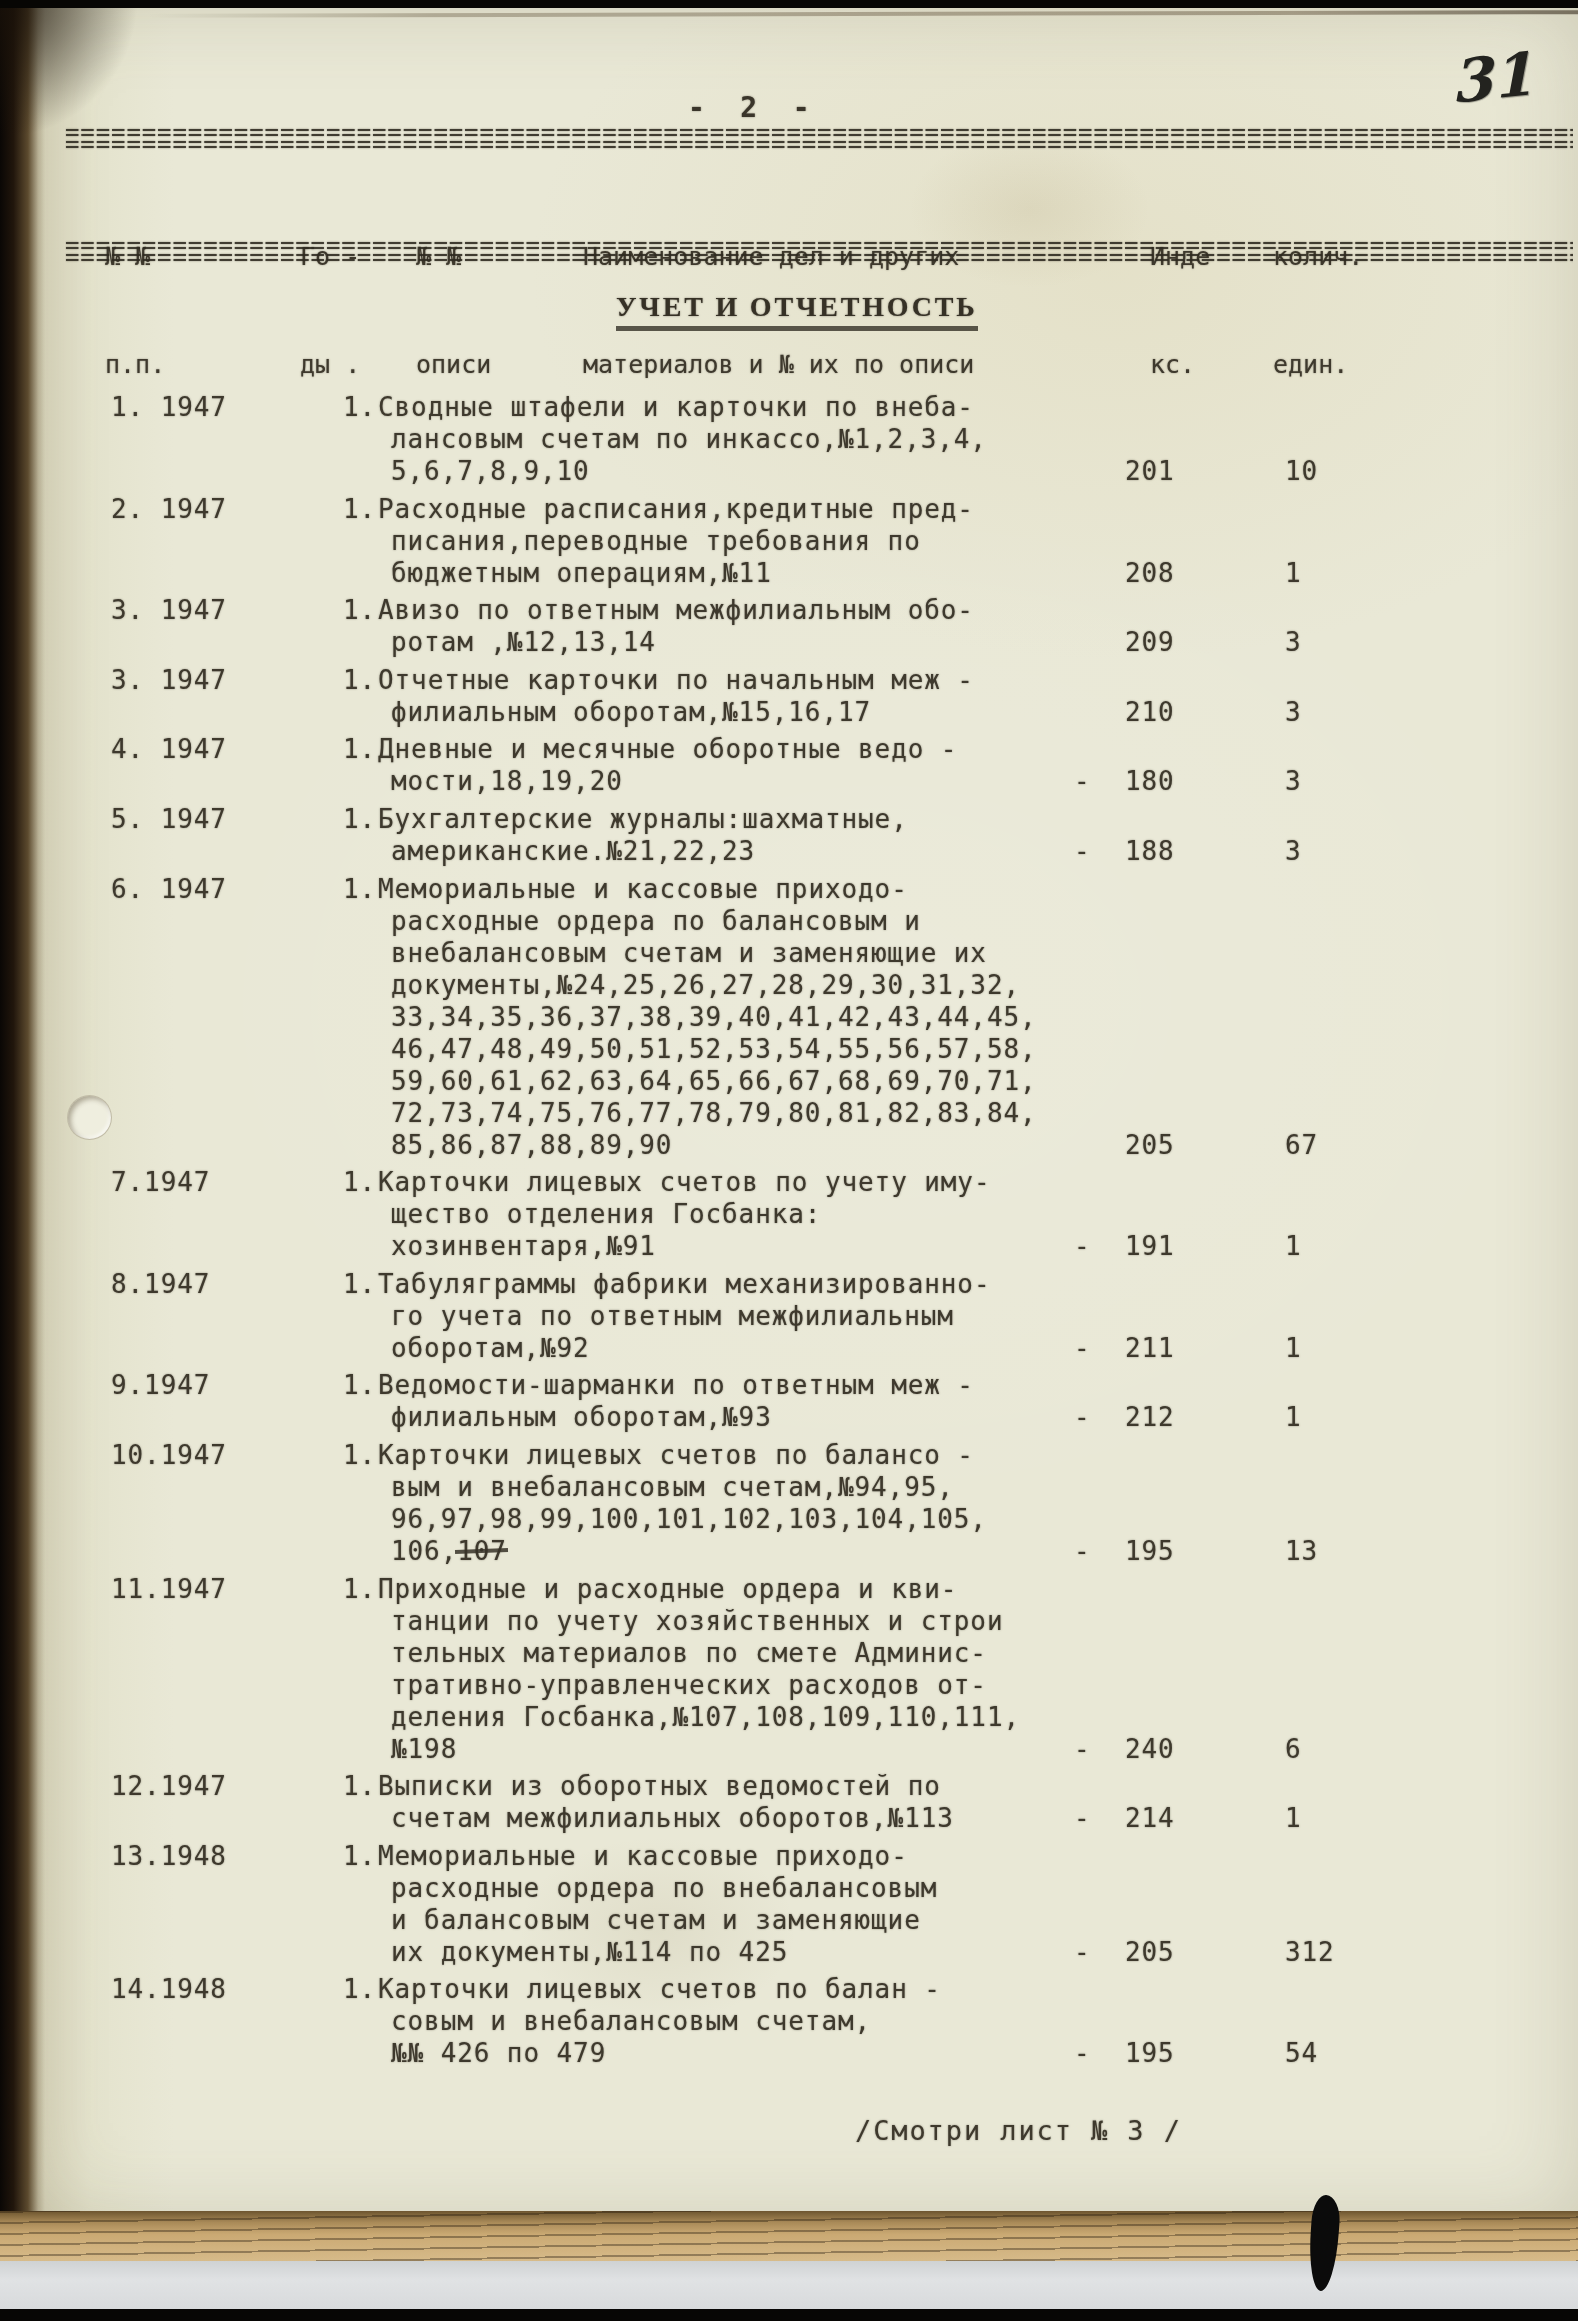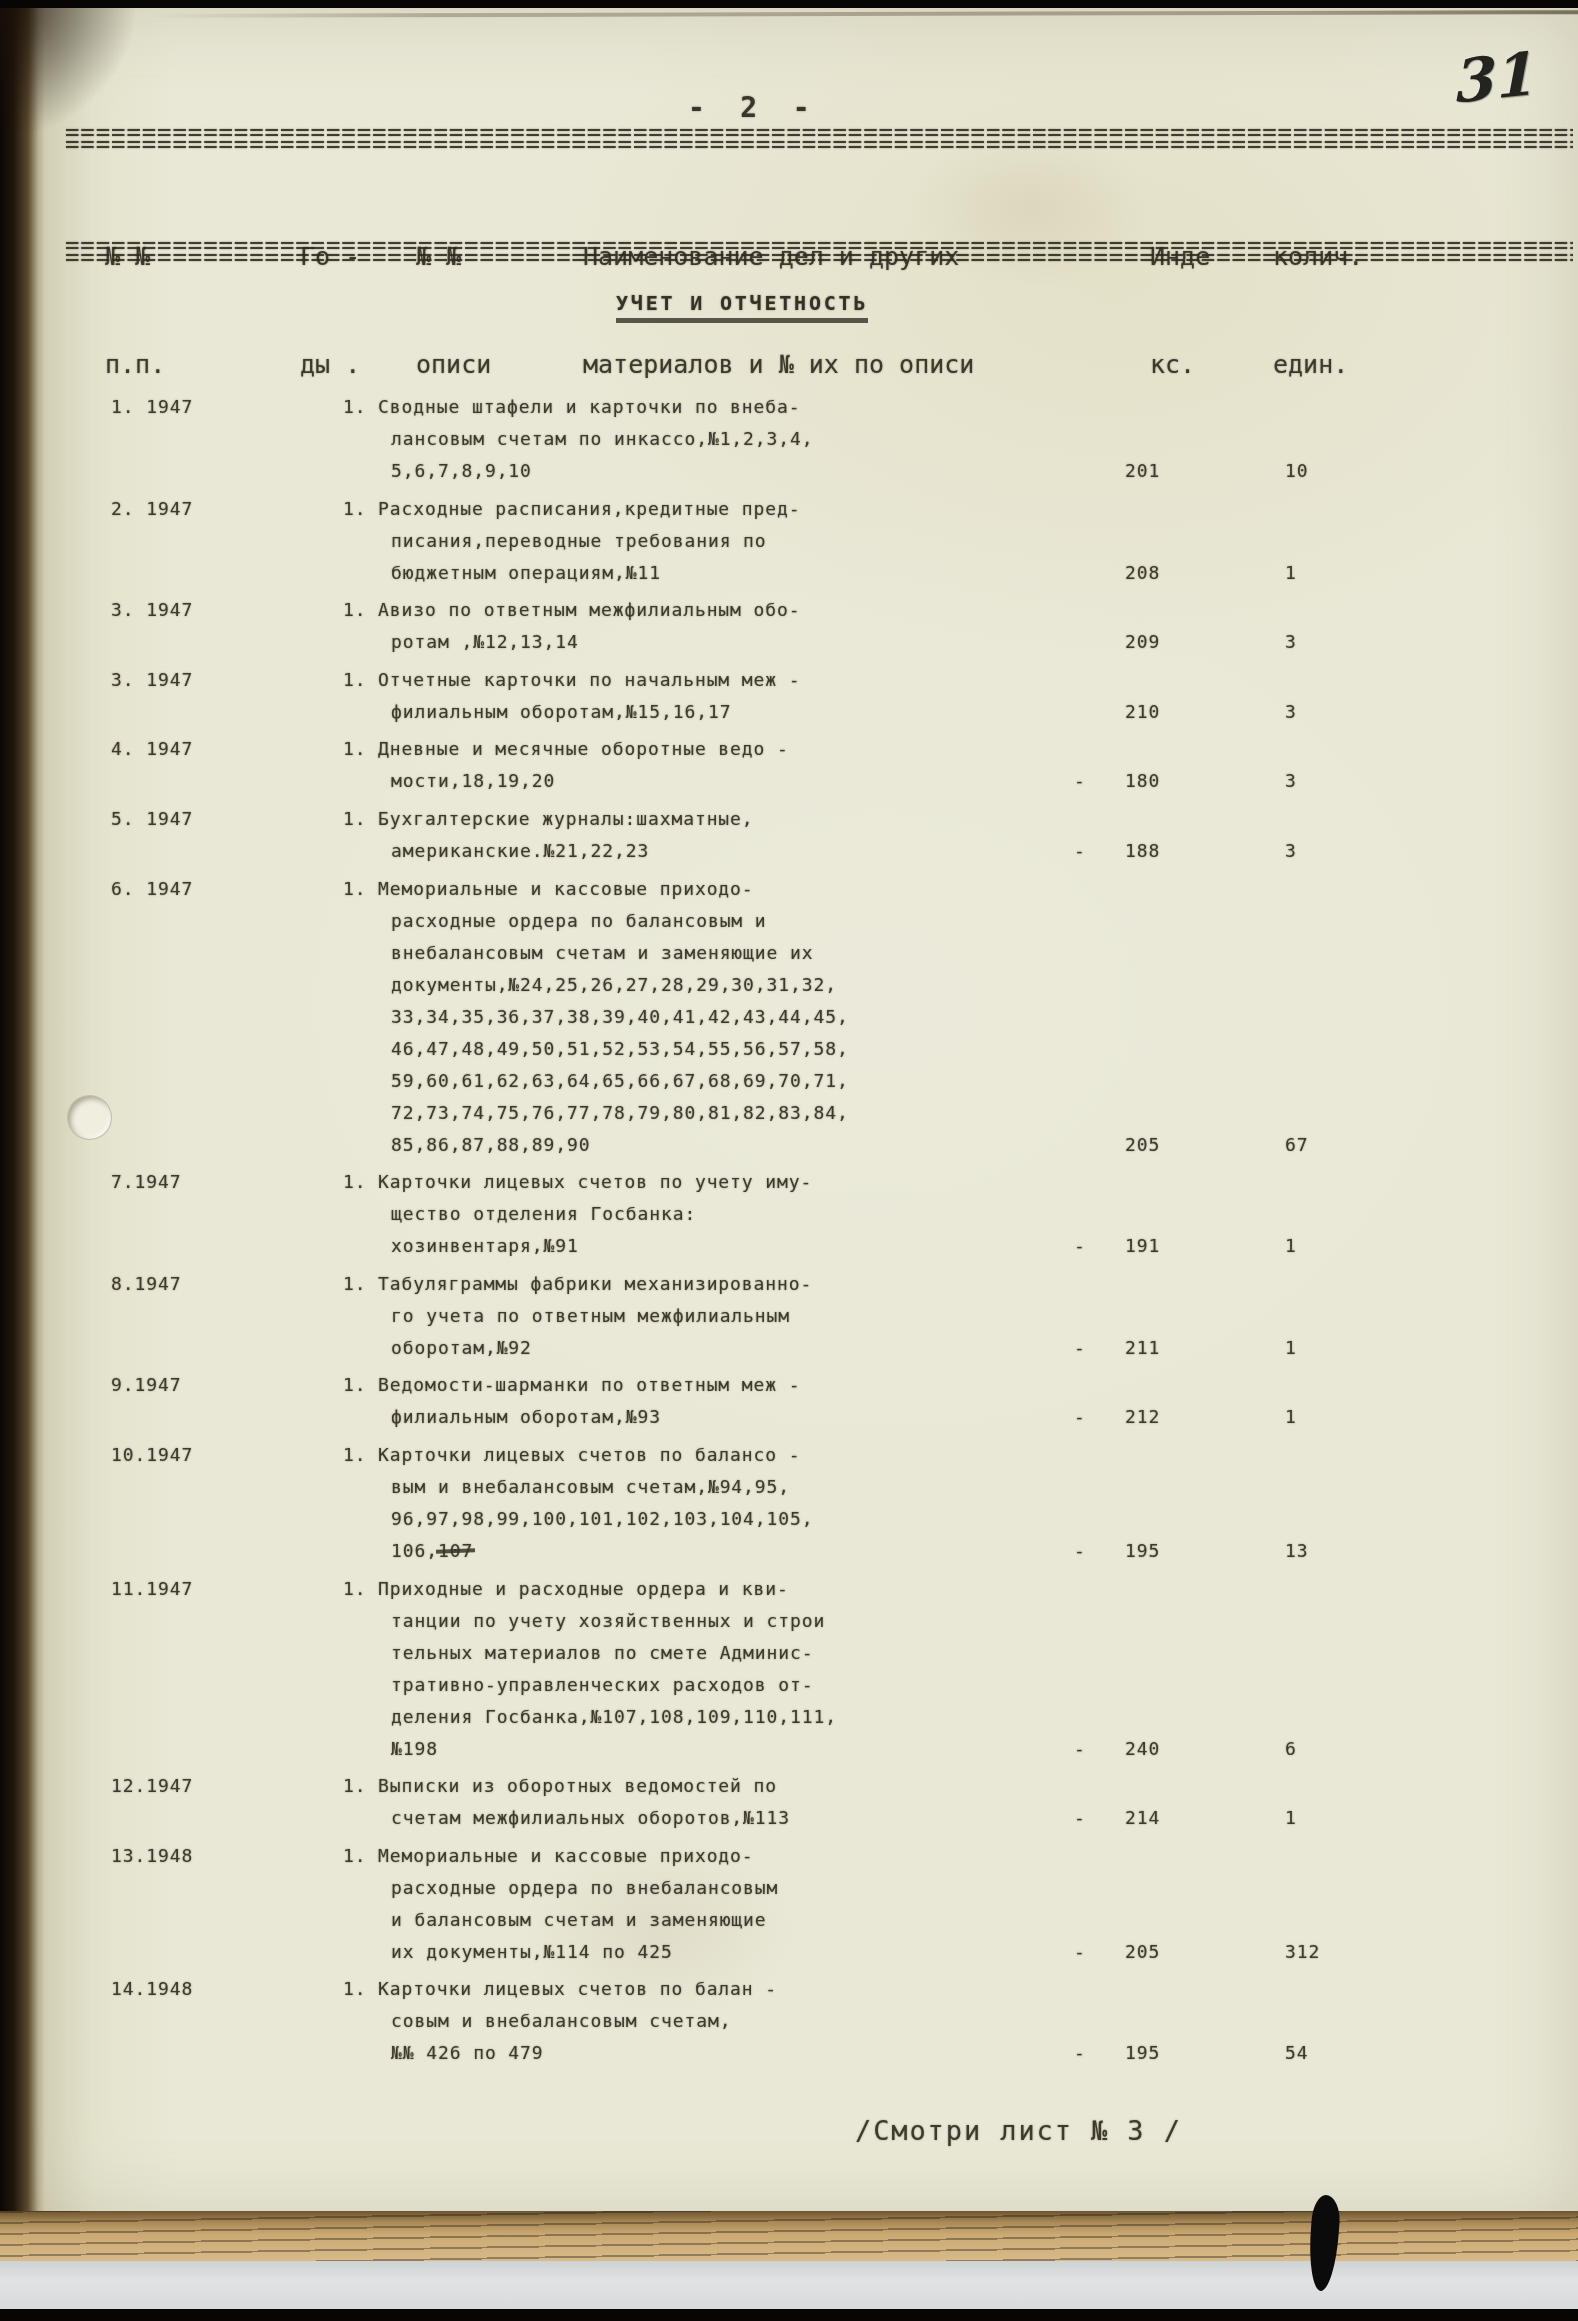--- a/index.html
+++ b/index.html
@@ -58,25 +58,25 @@
   .folio{
     position:absolute;left:1456px;top:43px;font-size:59px;
     font-family:"DejaVu Serif", serif;font-style:italic;font-weight:700;color:#23231f;
     transform:rotate(-6deg) skewX(-6deg);text-shadow:0.9px 0.9px 0.9px rgba(35,35,31,.4);
   }
   .ruler{position:absolute;left:65px;width:1508px;overflow:hidden;}
   .ruler span{display:block;height:12px;line-height:12px;font-size:24px;letter-spacing:0.9px;
     color:#2e2a20;overflow:hidden;white-space:nowrap;text-shadow:0 0 1.9px rgba(46,42,32,.6);opacity:.9;}
   .hcol{position:absolute;top:167px;font-size:25px;line-height:36px;white-space:pre;}
   .section-title{
-    position:absolute;left:616px;top:291px;font-size:20px;font-weight:700;letter-spacing:2.8px;
+    position:absolute;left:616px;top:291px;font-size:28px;font-weight:700;letter-spacing:2.8px;
     color:#363126;text-shadow:0 0 1.9px rgba(54,49,38,.6);
-    border-bottom:5.6px solid rgba(47,43,33,.78);padding-bottom:2.8px;
-  }
-  .rows{position:absolute;left:111px;top:391px;width:1410px;font-size:18px;line-height:32px;letter-spacing:0.9px;}
+    border-bottom:5.6px solid rgba(47,43,33,.78);padding-bottom:2.8px;font-family:Liberation Serif, serif;
+  }
+  .rows{position:absolute;left:111px;top:391px;width:1410px;font-size:26px;line-height:32px;letter-spacing:0.9px;}
   .row{display:grid;grid-template-columns:232px 35px 696px 51px 160px 111px;align-items:start;margin-bottom:5.6px;}
   .cell{min-height:32px;}
   .c-num{white-space:pre;}
   .c-text{white-space:pre-line;padding-left:13px;text-indent:-13px;}
   .c-dash,.c-index,.c-units{align-self:end;}
   .struck{position:relative;}
   .struck::after{content:"";position:absolute;left:-1.9px;right:-1.9px;top:45%;height:3.7px;background:rgba(55,50,40,.85);transform:rotate(-2deg);}
   .footer-note{position:absolute;left:855px;top:2115px;font-size:27px;letter-spacing:1.9px;}
   .stain-a{position:absolute;left:909px;top:130px;width:241px;height:158px;border-radius:50%;
     background:radial-gradient(closest-side, rgba(150,130,80,.12), transparent);}

